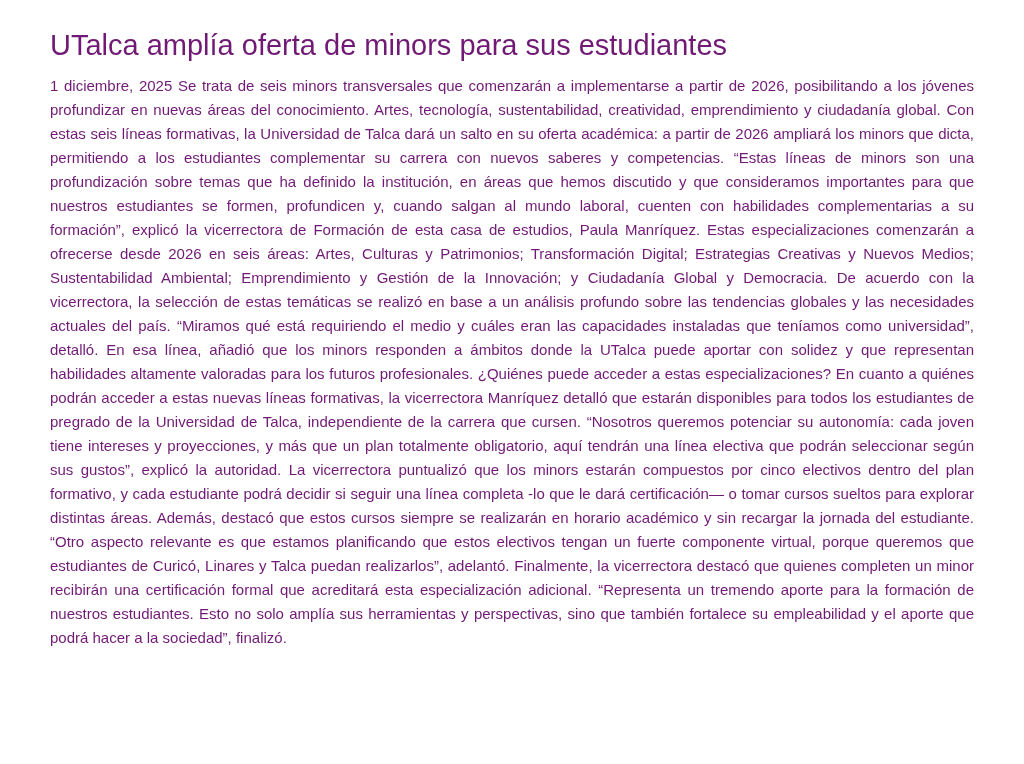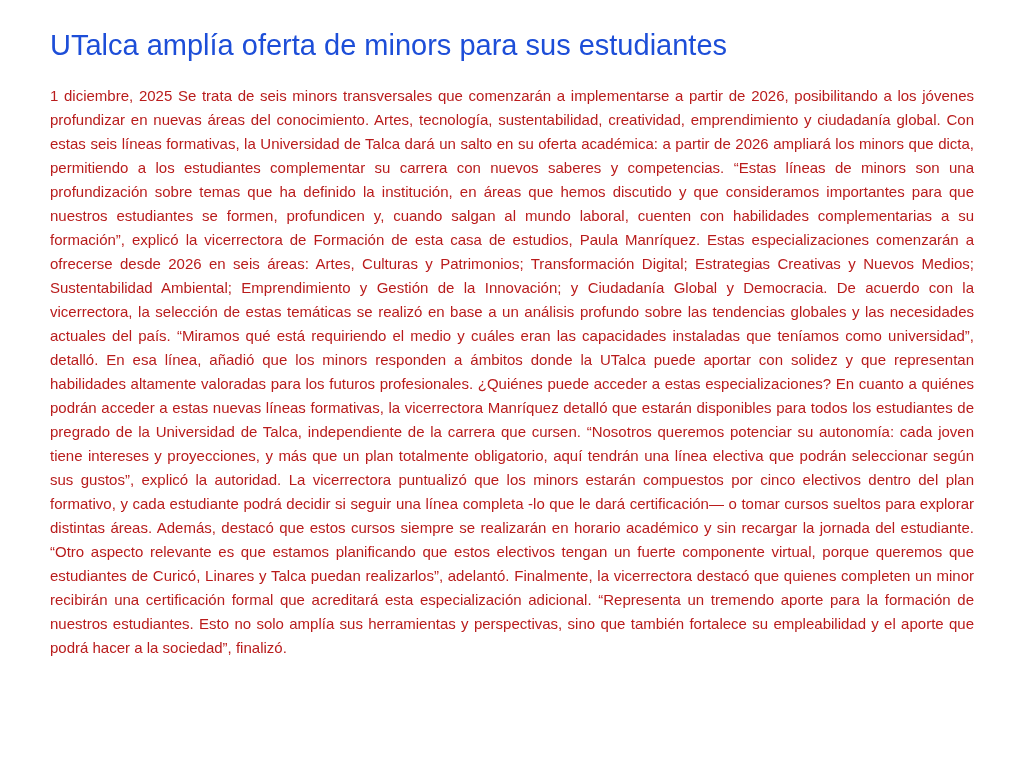--- a/index.html
+++ b/index.html
@@ -9,36 +9,36 @@
   }
   .page {
     width: 1024px;
     min-height: 764px;
     background: #ffffff;
     padding: 28px 50px 20px 50px;
   }
   .article-title {
     font-size: 29px;
     font-weight: 400;
-    color: #1d4ed8;
+    color: #701a75;
     line-height: 1.2;
     letter-spacing: 0;
   }
   .article-meta {
     margin-top: 43px;
     font-size: 17px;
     font-weight: 700;
     color: #666666;
     line-height: 1.2;
   }
   .article-body {
-    margin-top: 21px;
+    margin-top: 11px;
     font-size: 15px;
     line-height: 24px;
-    color: #b91c1c;
+    color: #701a75;
     text-align: justify;
   }
 </style>
 </head>
 <body>
 
 <div class="page">
   <h1 class="article-title">UTalca amplía oferta de minors para sus estudiantes</h1>
 
 

